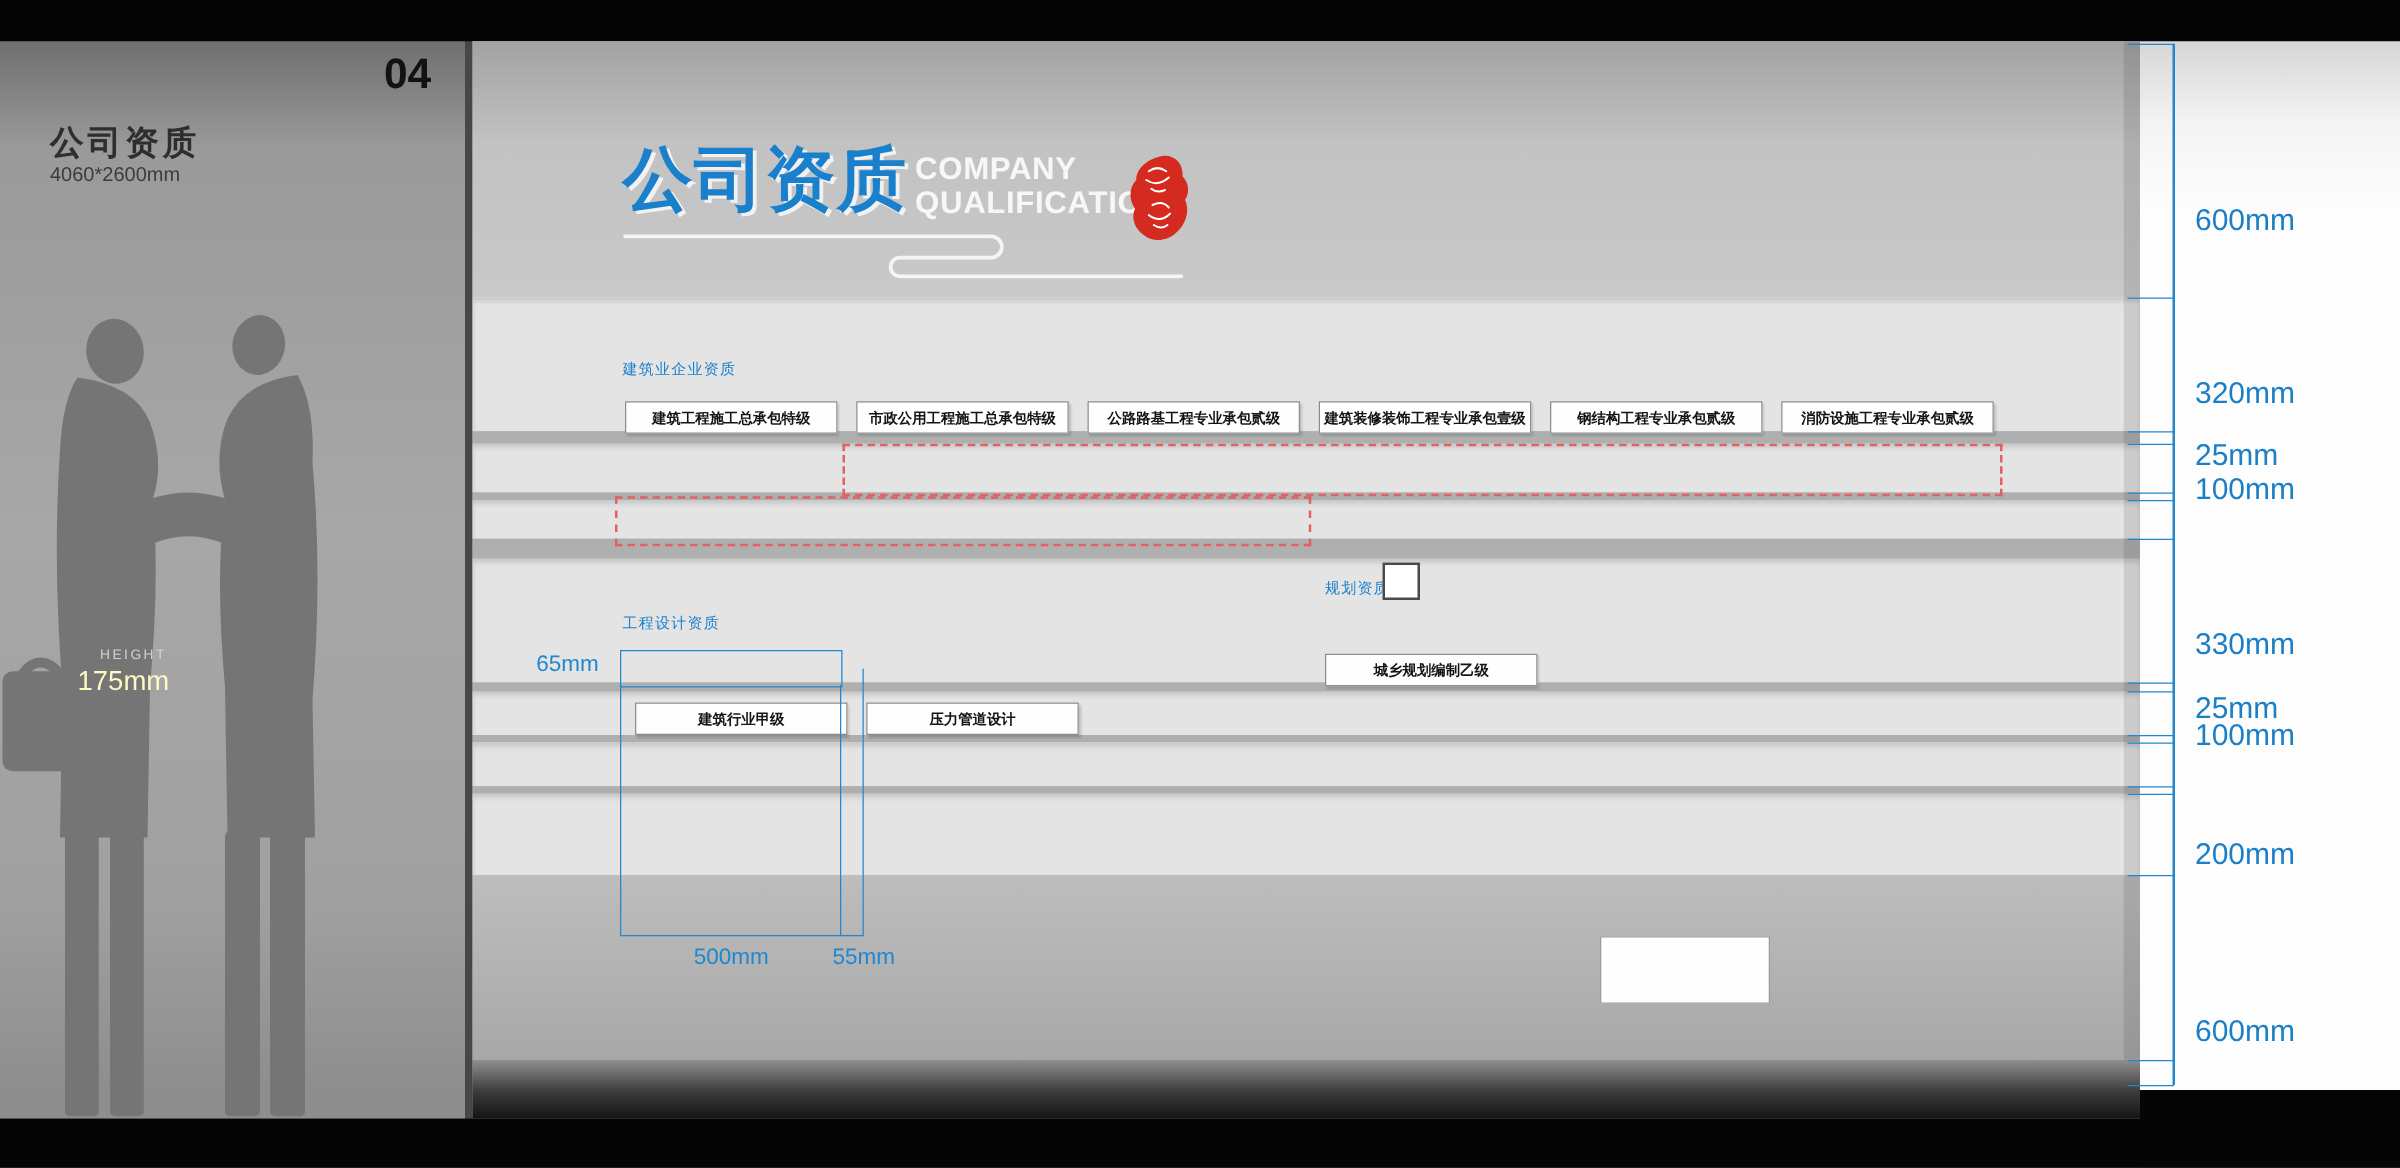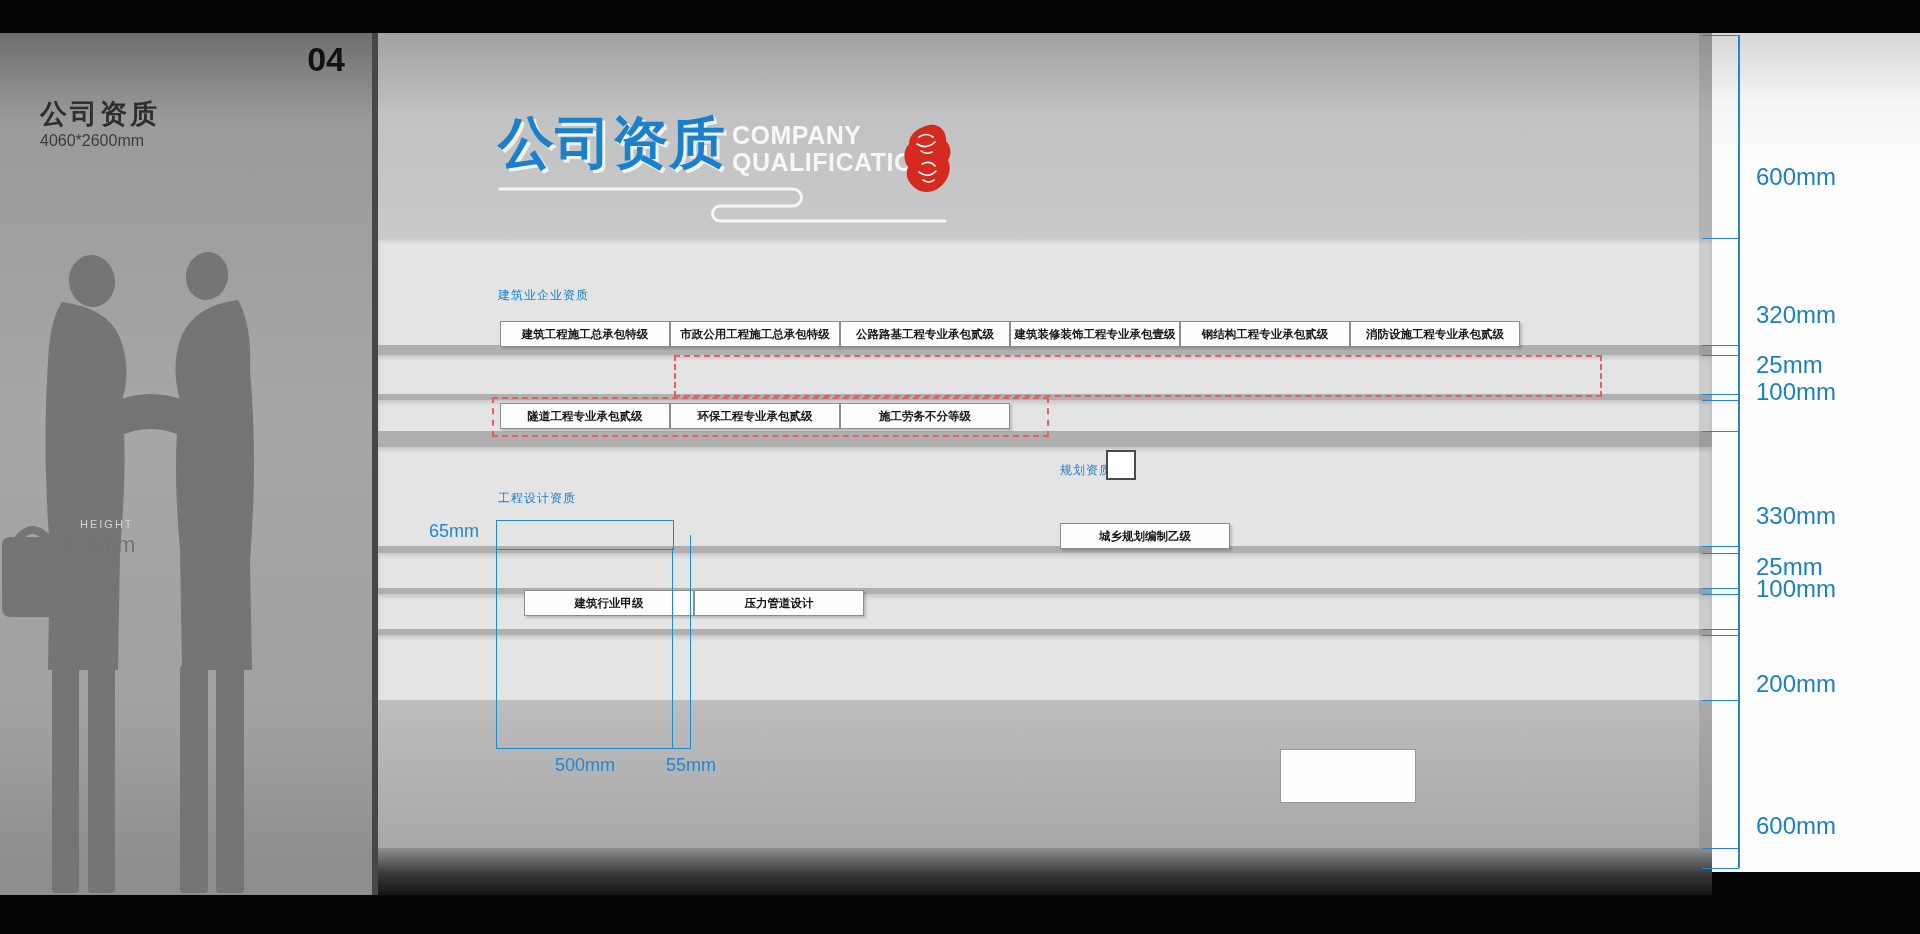--- a/index.html
+++ b/index.html
@@ -14,21 +14,21 @@
   
   #left-panel{position:absolute;left:0;top:33px;width:372px;height:862px;
     background:linear-gradient(180deg,#6f6f6f 0%,#9a9a9a 10%,#a7a7a7 45%,#a0a0a0 80%,#8e8e8e 97%);}
   #panel-divider{position:absolute;left:372px;top:33px;width:6px;height:862px;background:#474747;}
   .page-num{position:absolute;left:240px;top:40px;width:105px;text-align:right;
     font-size:34px;font-weight:bold;color:#121212;}
   .panel-title{position:absolute;left:40px;top:96px;font-size:27px;font-weight:600;
     letter-spacing:3px;color:#2e2e2e;}
   .panel-size{position:absolute;left:40px;top:132px;font-size:16px;font-weight:400;color:#3c3c3c;}
   .height-label{position:absolute;left:80px;top:518px;font-size:11px;letter-spacing:2px;color:#d2d2d2;}
-  .height-value{position:absolute;left:62px;top:532px;font-size:22px;color:#737373;font-weight:500;}
+  .height-value{position:absolute;left:62px;top:532px;font-size:22px;color:#fef9c3;font-weight:500;}
   #silhouette{position:absolute;left:0;top:250px;}
 
   
   #wall{position:absolute;left:378px;top:33px;width:1334px;height:862px;background:#bdbdbd;}
   .band{position:absolute;left:378px;width:1334px;}
   .band.light{background:#e4e4e4;box-shadow:inset 0 3px 4px rgba(0,0,0,0.13);}
   .band.gap{background:#afafaf;}
   #band-header{top:33px;height:205px;background:linear-gradient(180deg,#a2a2a2 0%,#c2c2c2 40%,#c9c9c9 100%);}
   #band-1{top:238px;height:107px;}
   #gap-1{top:345px;height:10px;}
@@ -55,26 +55,26 @@
     font-weight:bold;color:#f7f7f7;letter-spacing:0.5px;}
   #seal{position:absolute;left:902px;top:124px;}
   #swirl{position:absolute;left:498px;top:182px;}
 
   
   .section-title{position:absolute;font-size:12px;font-weight:normal;color:var(--blue);letter-spacing:1px;}
   #title-construction{left:498px;top:287px;}
   #title-design{left:498px;top:490px;}
   #title-planning{left:1060px;top:462px;text-align:center;}
 
-  .badge-row{position:absolute;display:flex;font-family:Liberation Serif, serif;}
+  .badge-row{position:absolute;display:flex;gap:15px;font-family:Liberation Serif, serif;}
   #row-c1{left:500px;top:321px;}
   #row-c2{left:500px;top:361px;}
   #row-c3{left:500px;top:403px;}
   #row-d1{left:500px;top:523px;}
-  #row-d2{left:524px;top:562px;margin-top:28px;}
+  #row-d2{left:508px;top:562px;}
   #row-p1{left:1060px;top:523px;}
   .badge{width:168px;height:24px;background:#fefefe;border:1px solid #8c8c8c;
     box-shadow:1.5px 2px 2px rgba(0,0,0,0.18);
     display:flex;align-items:center;justify-content:center;
     font-size:11.5px;font-weight:bold;color:#141414;white-space:nowrap;overflow:hidden;}
 
   .dashed-box{position:absolute;border:2px dashed var(--dash-red);background:transparent;}
   #dash-1{left:674px;top:355px;width:924px;height:38px;}
   #dash-2{left:492px;top:397px;width:553px;height:36px;}
 
@@ -175,25 +175,20 @@
   </svg>
 
   <div class="section-title" id="title-construction">建筑业企业资质</div>
   <div class="badge-row" id="row-c1">
       <div class="badge">建筑工程施工总承包特级</div>
       <div class="badge">市政公用工程施工总承包特级</div>
       <div class="badge">公路路基工程专业承包贰级</div>
       <div class="badge">建筑装修装饰工程专业承包壹级</div>
       <div class="badge">钢结构工程专业承包贰级</div>
       <div class="badge">消防设施工程专业承包贰级</div>
-    </div>
-  <div class="badge-row" id="row-c3">
-      <div class="badge">隧道工程专业承包贰级</div>
-      <div class="badge">环保工程专业承包贰级</div>
-      <div class="badge">施工劳务不分等级</div>
     </div>
   <div class="dashed-box" id="dash-1"></div>
   <div class="dashed-box" id="dash-2"></div>
 
   <div class="section-title" id="title-design">工程设计资质</div>
   <div class="section-title" id="title-planning">规划资质</div>
   <div class="badge-row" id="row-d2">
       <div class="badge">建筑行业甲级</div>
       <div class="badge">压力管道设计</div>
     </div>

